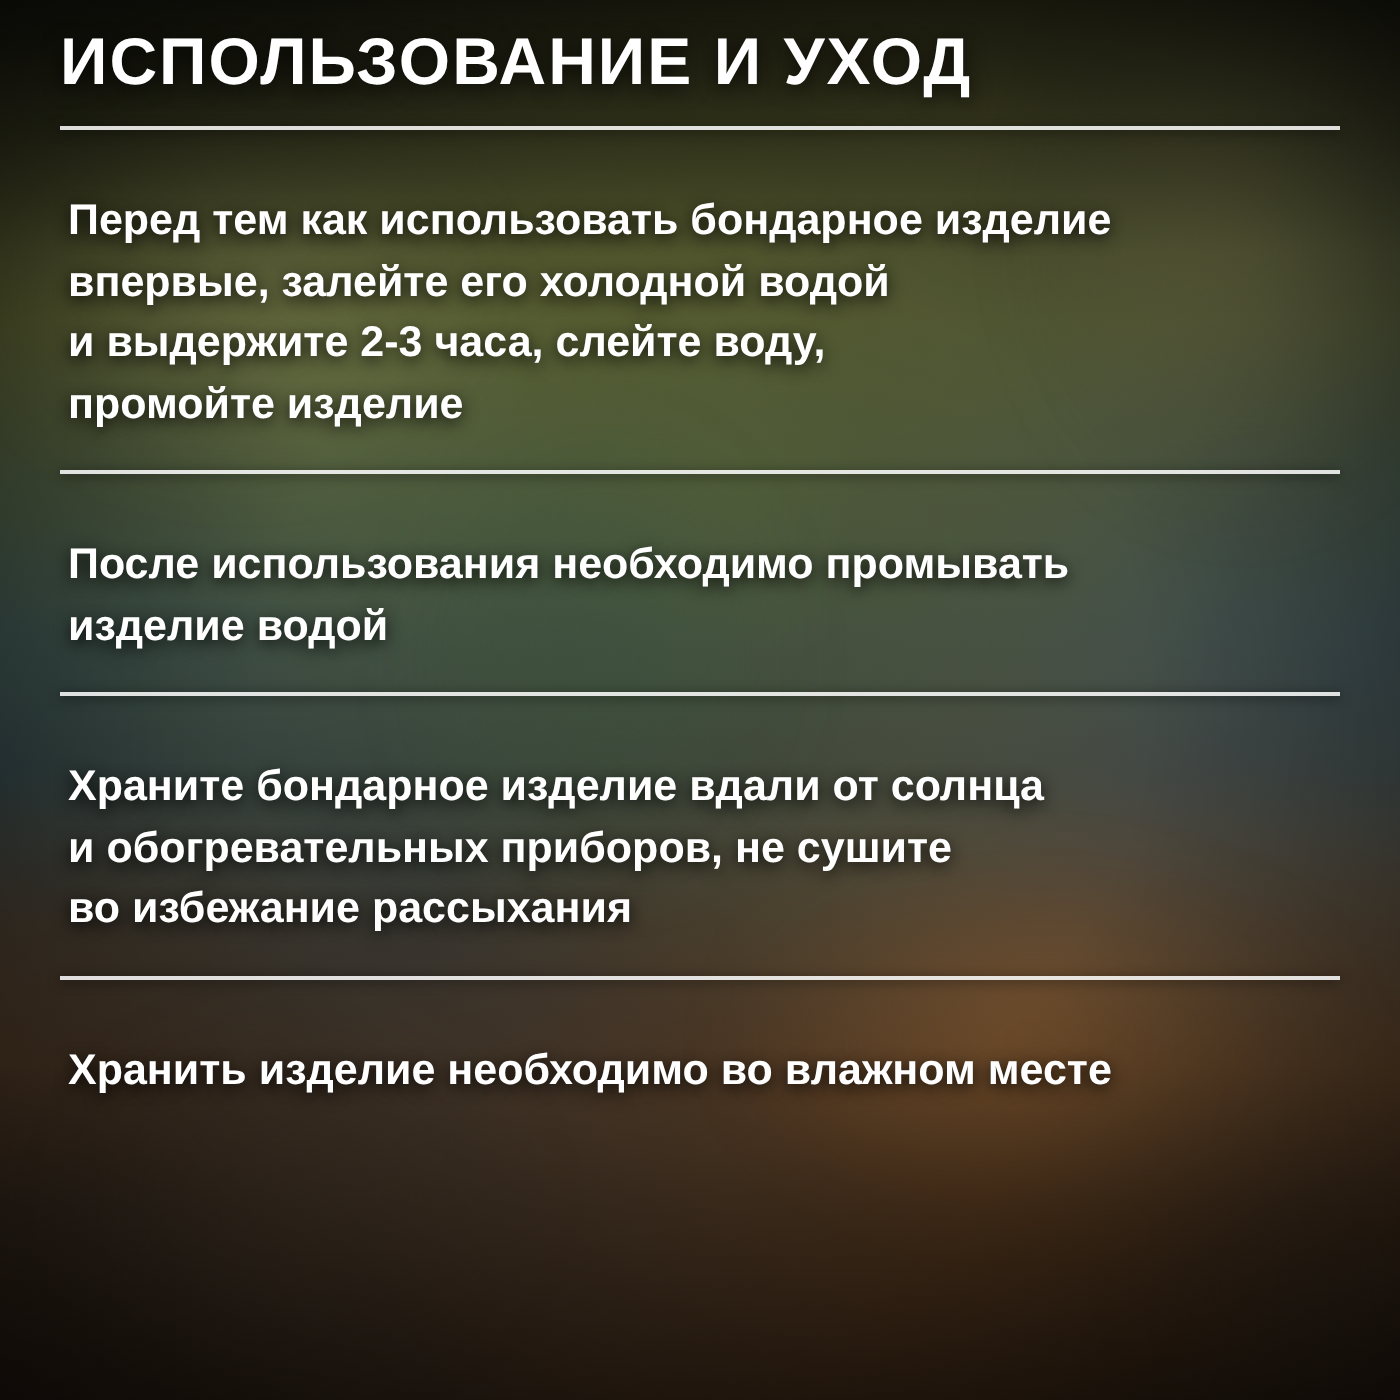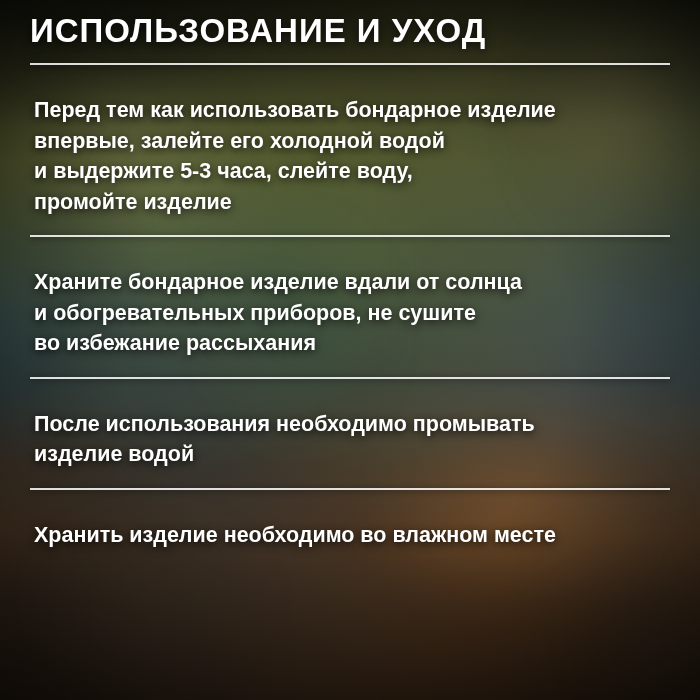--- a/index.html
+++ b/index.html
@@ -124,33 +124,33 @@
   <div class="vignette"></div>
 
   <div class="content">
     <h1 class="title">ИСПОЛЬЗОВАНИЕ И УХОД</h1>
     <div class="title-rule"></div>
 
     <ul class="items">
       <li class="item">
         <div class="item-text">Перед тем как использовать бондарное изделие
 впервые, залейте его холодной водой
-и выдержите 5-3 часа, слейте воду,
+и выдержите 2-3 часа, слейте воду,
 промойте изделие</div>
+        <div class="item-rule"></div>
+      </li>
+      <li class="item">
+        <div class="item-text">После использования необходимо промывать
+изделие водой</div>
         <div class="item-rule"></div>
       </li>
       <li class="item">
         <div class="item-text">Храните бондарное изделие вдали от солнца
 и обогревательных приборов, не сушите
 во избежание рассыхания</div>
-        <div class="item-rule"></div>
-      </li>
-      <li class="item">
-        <div class="item-text">После использования необходимо промывать
-изделие водой</div>
         <div class="item-rule"></div>
       </li>
       <li class="item">
         <div class="item-text">Хранить изделие необходимо во влажном месте</div>
       </li>
     </ul>
   </div>
 </div>
 
 </body></html>

